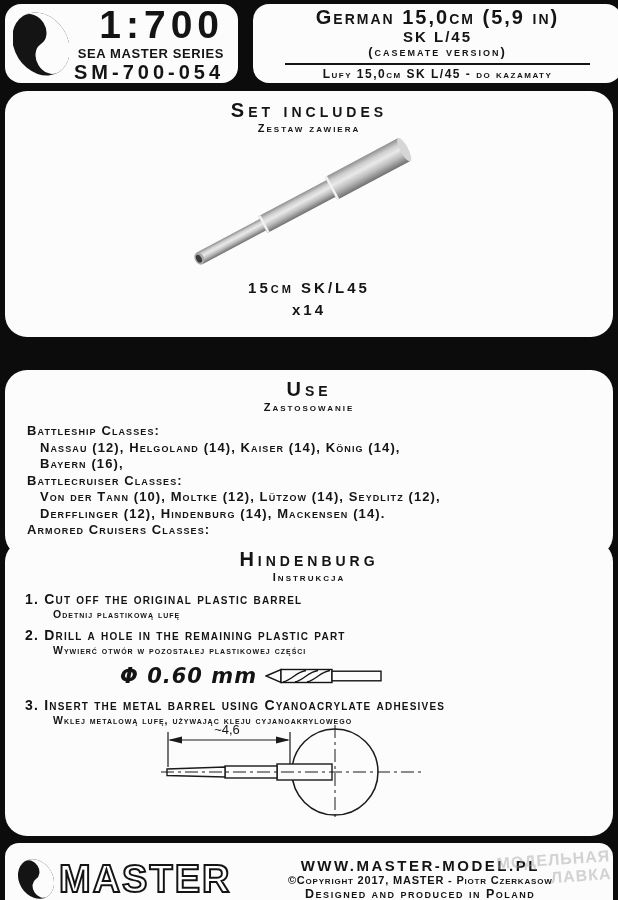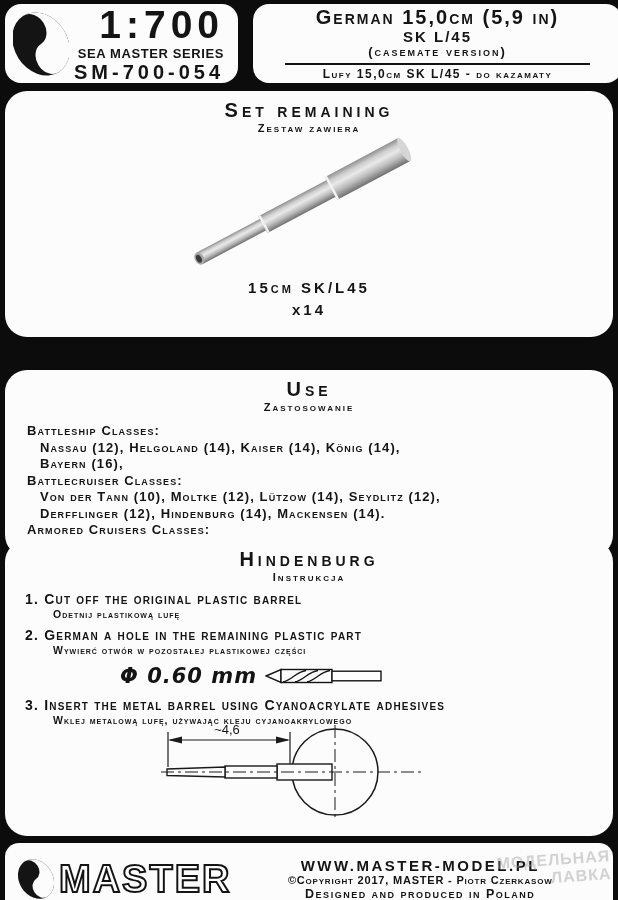--- a/index.html
+++ b/index.html
@@ -81,21 +81,21 @@
 
 <div class="panel title-box">
   <div class="t1">German 15,0cm (5,9 in)</div>
   <div class="t2">SK L/45</div>
   <div class="t3">(casemate version)</div>
   <hr class="trule">
   <div class="t4">Lufy 15,0cm SK L/45 - do kazamaty</div>
 </div>
 
 <div class="panel set-box">
-  <div class="sec-h">Set remaining</div>
+  <div class="sec-h">Set includes</div>
   <div class="sec-sub">Zestaw zawiera</div>
 
   <svg class="barrel-svg" width="290" height="140" viewBox="0 0 290 140">
     <defs>
       <linearGradient id="gmetal" x1="0" y1="0" x2="0" y2="1">
         <stop offset="0" stop-color="#8f8f8f"></stop>
         <stop offset="0.22" stop-color="#cfcfcf"></stop>
         <stop offset="0.42" stop-color="#e9e9e9"></stop>
         <stop offset="0.68" stop-color="#bdbdbd"></stop>
         <stop offset="1" stop-color="#6f6f6f"></stop>
@@ -133,21 +133,21 @@
 </div>
 
 <div class="panel instr-box">
   <div class="sec-h">Hindenburg</div>
   <div class="sec-sub">Instrukcja</div>
 
   <div class="steps">
     <div class="step-main"><span>1.</span> <span>Cut off the original plastic barrel</span></div>
     <div class="step-sub">Odetnij plastikową lufę</div>
 
-    <div class="step-main"><span>2.</span> <span>German a hole in the remaining plastic part</span></div>
+    <div class="step-main"><span>2.</span> <span>Drill a hole in the remaining plastic part</span></div>
     <div class="step-sub">Wywierć otwór w pozostałej plastikowej części</div>
 
     <div class="drill-row">
       <span class="drill-label">Φ 0.60 mm</span>
       <svg width="118" height="20" viewBox="0 0 118 20">
         <polygon points="1,10 16,3.5 16,16.5" fill="#fcfcfc" stroke="#141414" stroke-width="1.4"></polygon>
         <rect x="16" y="3.5" width="51" height="13" fill="#fcfcfc" stroke="#141414" stroke-width="1.4"></rect>
         <path d="M18,16 C27,14 31,6 41,4.5 M30,16 C39,14 43,6 53,4.5 M42,16 C51,14 55,6 65,4.5" fill="none" stroke="#141414" stroke-width="1.3"></path>
         <rect x="67" y="5.2" width="49" height="9.6" fill="#fcfcfc" stroke="#141414" stroke-width="1.4"></rect>
       </svg>

